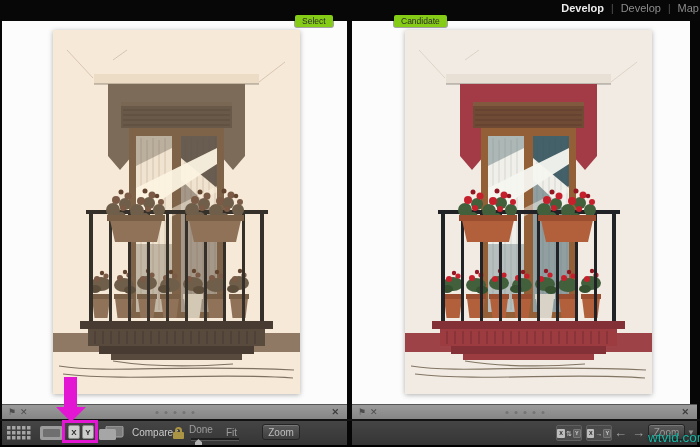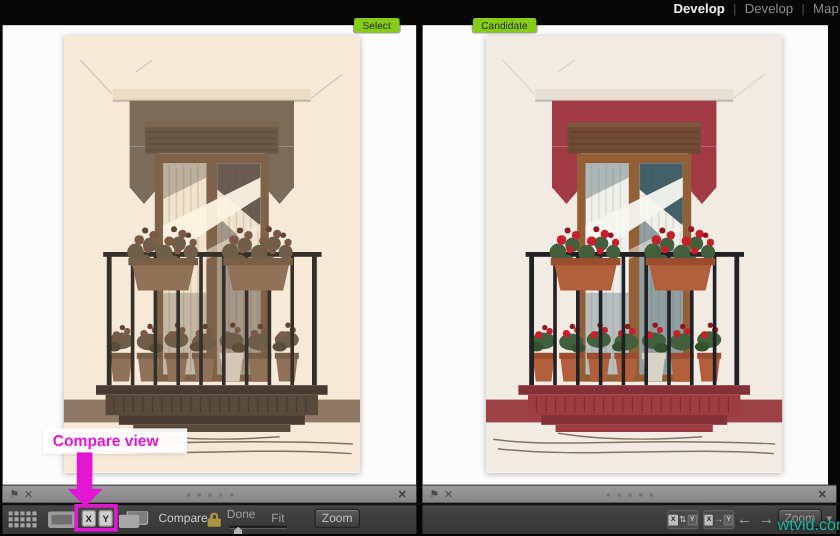--- a/index.html
+++ b/index.html
@@ -521,18 +521,17 @@
     </div>
     <span class="nav-arrow" style="left:262px;">←</span>
     <span class="nav-arrow" style="left:280px;">→</span>
     <div class="btn done-btn">Zoom</div>
     <span class="chevron">▼</span>
   </div>
 
   <div class="abs bottom-edge"></div>
 
   <div class="abs magenta-box"></div>
-  <div class="abs anno-label">Compare view</div>
   <div class="abs anno-shaft"></div>
   <div class="abs anno-head"></div>
 
   <div class="abs watermark">wtvid.com</div>
 </div>
 
 </body></html>

